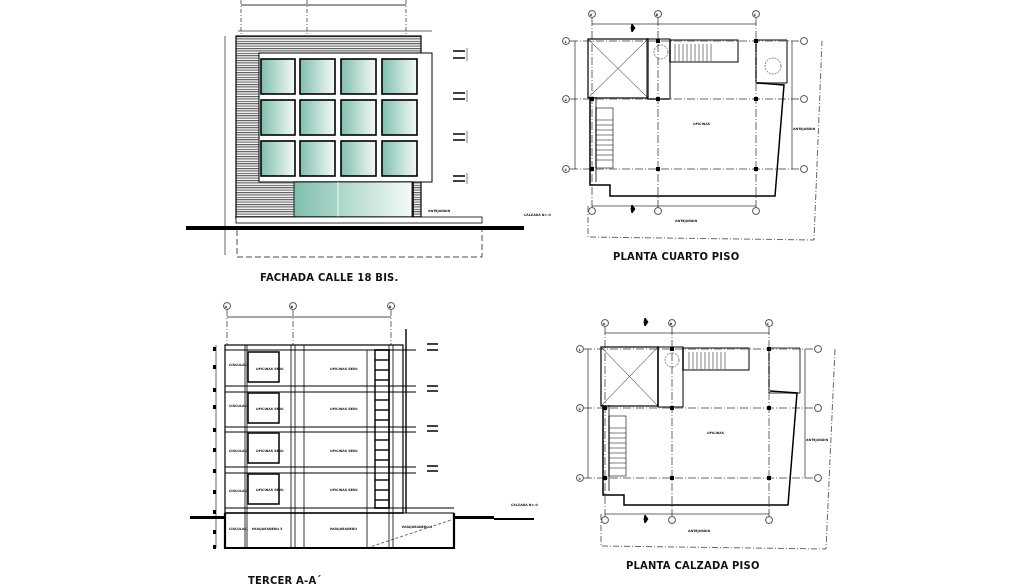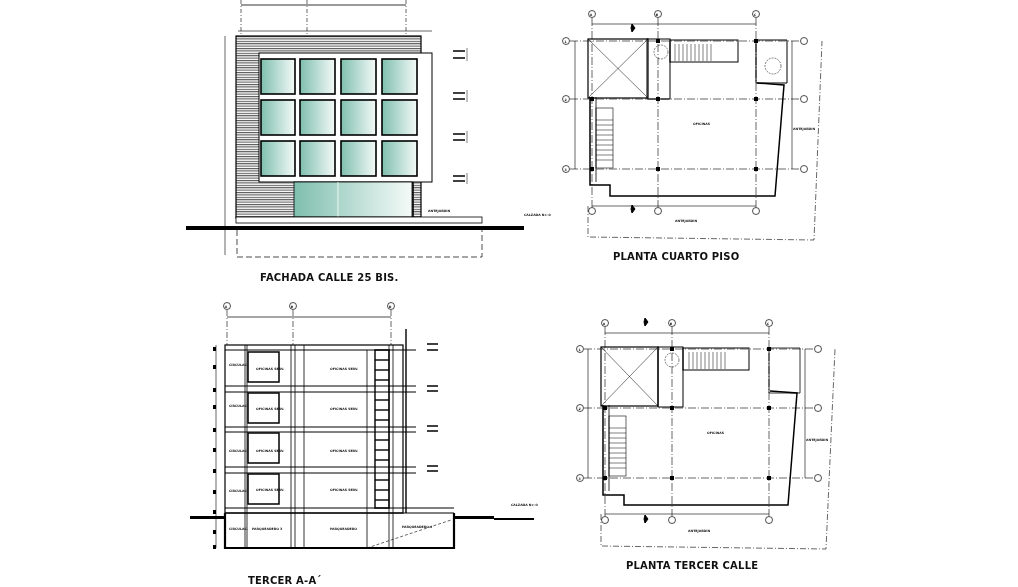--- a/index.html
+++ b/index.html
@@ -378,17 +378,17 @@
         <text x="766.8" y="324.5" class="tiny">C</text>
     <text x="578.5" y="350.5" class="tiny">1</text>
         <text x="578.5" y="409.5" class="tiny">2</text>
         <text x="578.5" y="479.5" class="tiny">3</text>
   </g>
   <text x="707" y="434" class="tiny">OFICINAS</text>
   <text x="806" y="441" class="tiny">ANTEJARDIN</text>
   <text x="688" y="532" class="tiny">ANTEJARDIN</text>
 </svg>
 
-<div class="title" style="left:260px;top:272px;">FACHADA CALLE 25 BIS.</div>
+<div class="title" style="left:260px;top:272px;">FACHADA CALLE 18 BIS.</div>
 <div class="title" style="left:613px;top:251px;">PLANTA  CUARTO PISO</div>
 <div class="title" style="left:248px;top:575px;">TERCER A-A´</div>
-<div class="title" style="left:626px;top:560px;">PLANTA TERCER  CALLE</div>
+<div class="title" style="left:626px;top:560px;">PLANTA CALZADA  PISO</div>
 </div>
 
 </body></html>

